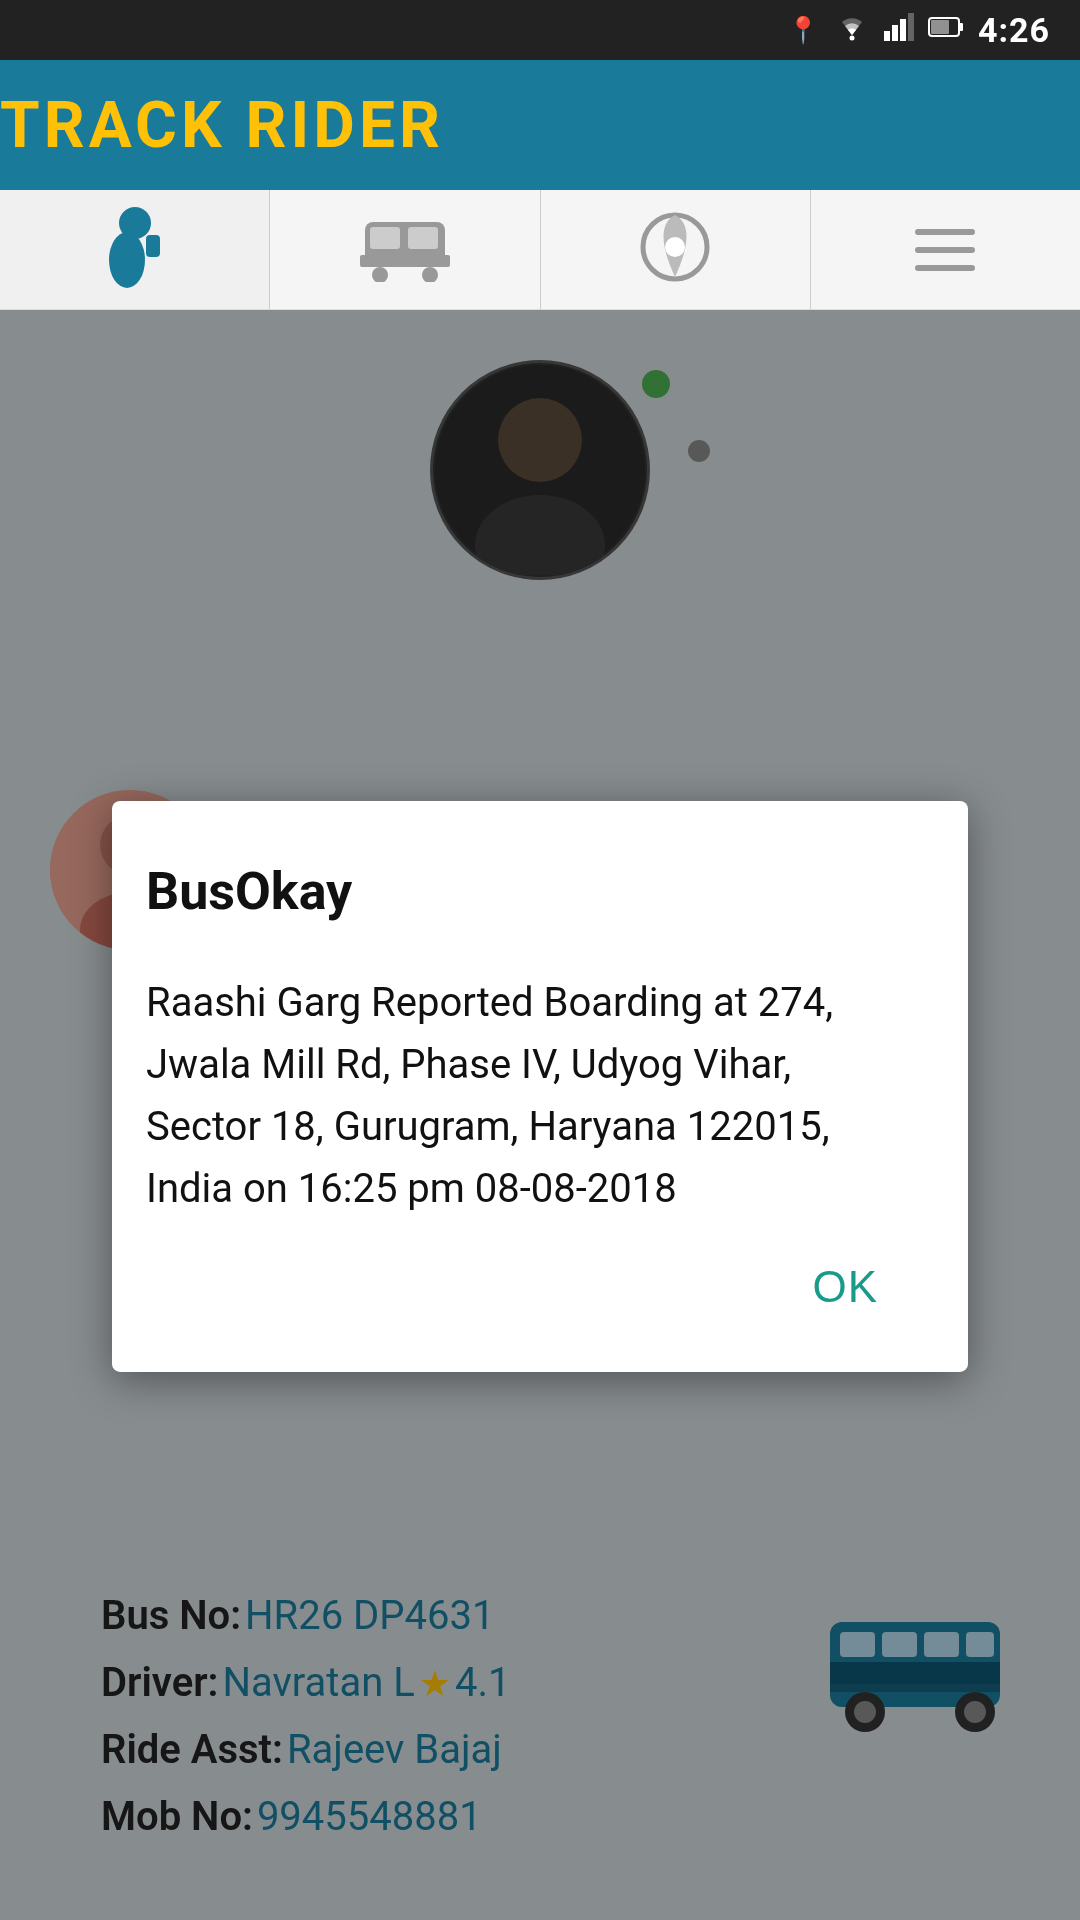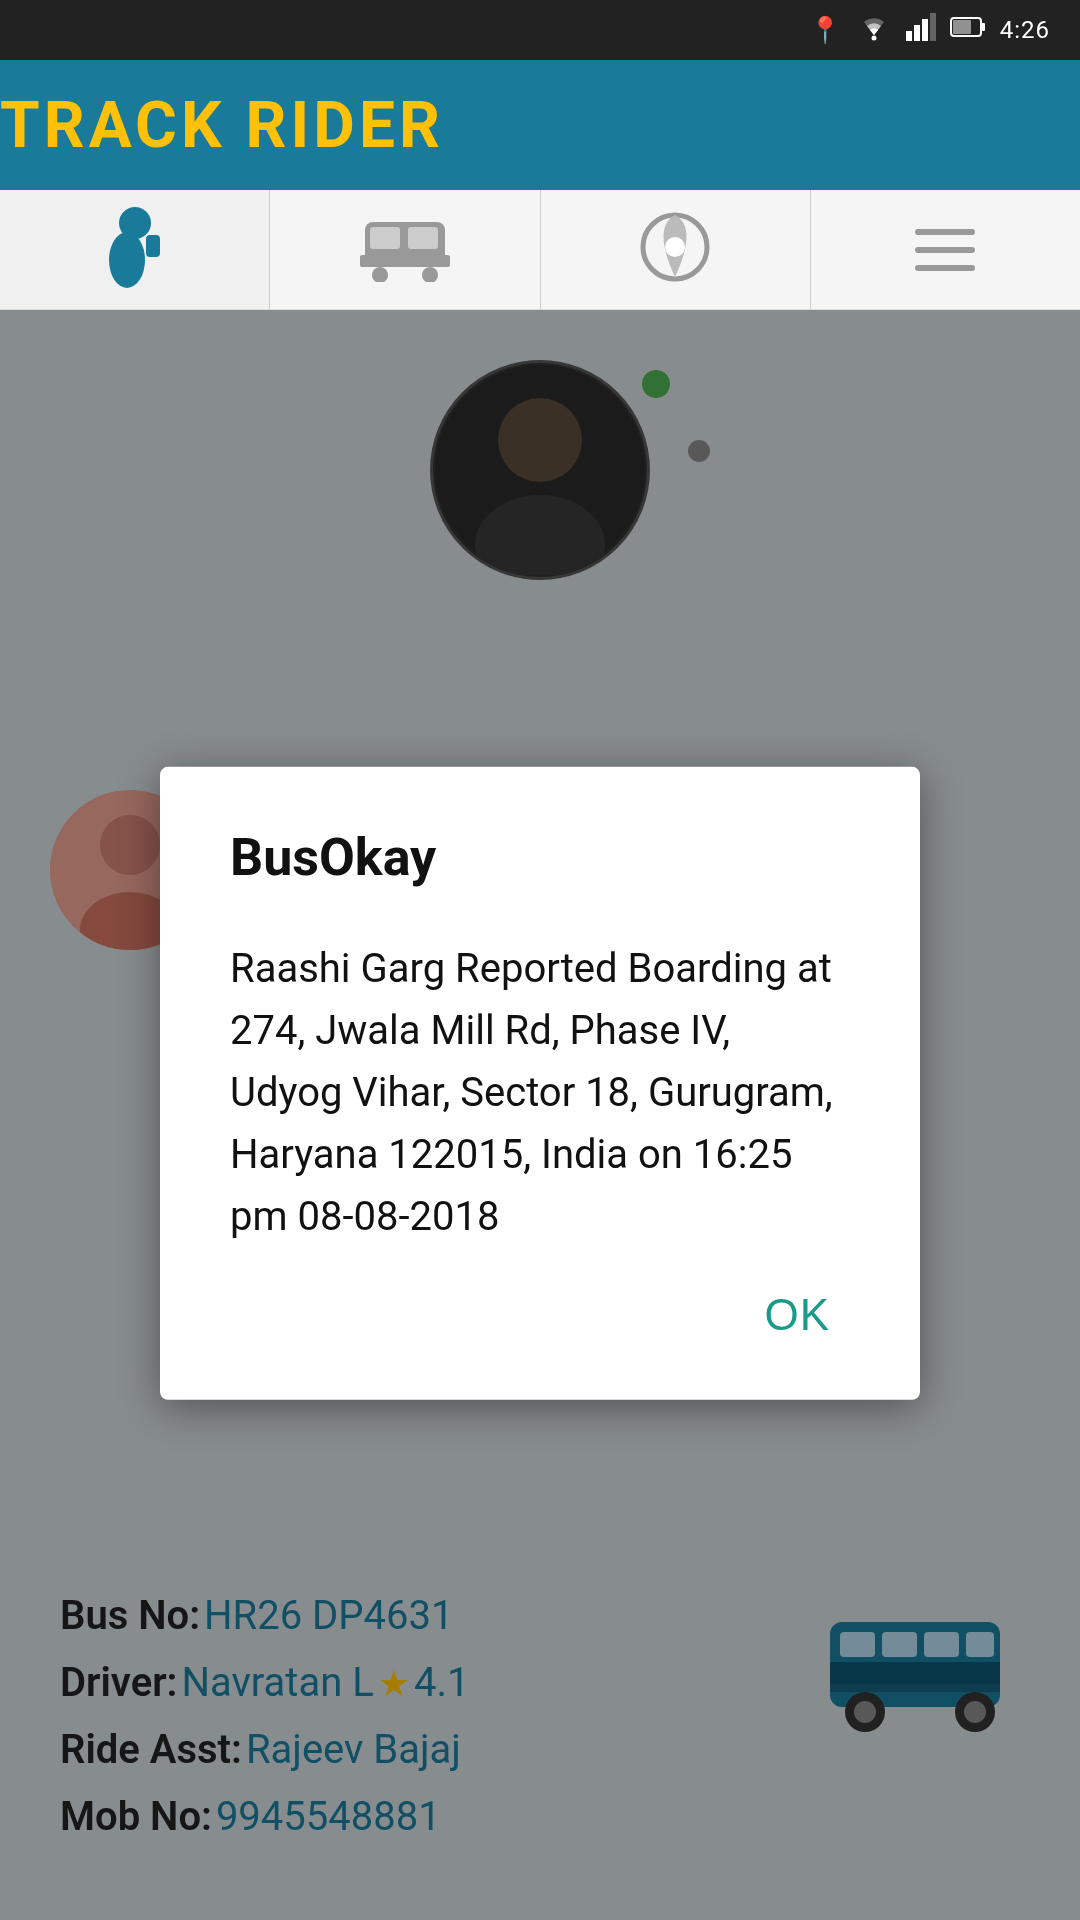--- a/index.html
+++ b/index.html
@@ -25,22 +25,22 @@
       padding: 0 30px;
       gap: 18px;
     }
     .status-icons {
       display: flex;
       align-items: center;
       gap: 14px;
     }
     .status-time {
       color: white;
-      font-size: 24px;
-      font-weight: 400;
+      font-size: 34px;
+      font-weight: 700;
       letter-spacing: 1px;
     }
     .status-icon {
       color: white;
       font-size: 26px;
     }
 
     
     .app-bar {
       width: 100%;
@@ -183,24 +183,24 @@
       background: rgba(0,0,0,0.35);
       z-index: 10;
     }
 
     
     .dialog {
       position: absolute;
       top: 50%;
       left: 50%;
       transform: translate(-50%, -55%);
-      width: 760px;
+      width: 856px;
       background: white;
       border-radius: 8px;
-      padding: 60px 70px 50px 70px;
+      padding: 60px 70px 50px 34px;
       z-index: 20;
       box-shadow: 0 8px 40px rgba(0,0,0,0.4);
     }
 
     .dialog-title {
       font-size: 52px;
       font-weight: 700;
       color: #111;
       margin-bottom: 50px;
     }
@@ -353,21 +353,21 @@
         <circle cx="80" cy="55" r="30" fill="#cc8070"></circle>
         <ellipse cx="80" cy="140" rx="50" ry="38" fill="#cc7060"></ellipse>
       </svg>
     </div>
   </div>
 
   <div class="singh-text" style="font-size:52px; color:#555; font-style:italic; opacity:0.7;">Singh</div>
 
   <div style="position:absolute; bottom:60px; left:60px; right:60px;">
 
-    <div style="display:flex; align-items:flex-start; justify-content:space-between;">
+    <div style="display:flex; align-items:flex-start; justify-content:space-between;margin-left:41px;">
       <div>
         <div class="bus-info-row">
           <span class="bus-info-label">Bus No:</span>
           <span class="bus-info-value">HR26 DP4631</span>
         </div>
         <div class="bus-info-row">
           <span class="bus-info-label">Driver:</span>
           <span class="bus-info-value">Navratan L</span>
           <span class="star-icon"> ★</span>
           <span class="bus-info-value">4.1</span>

